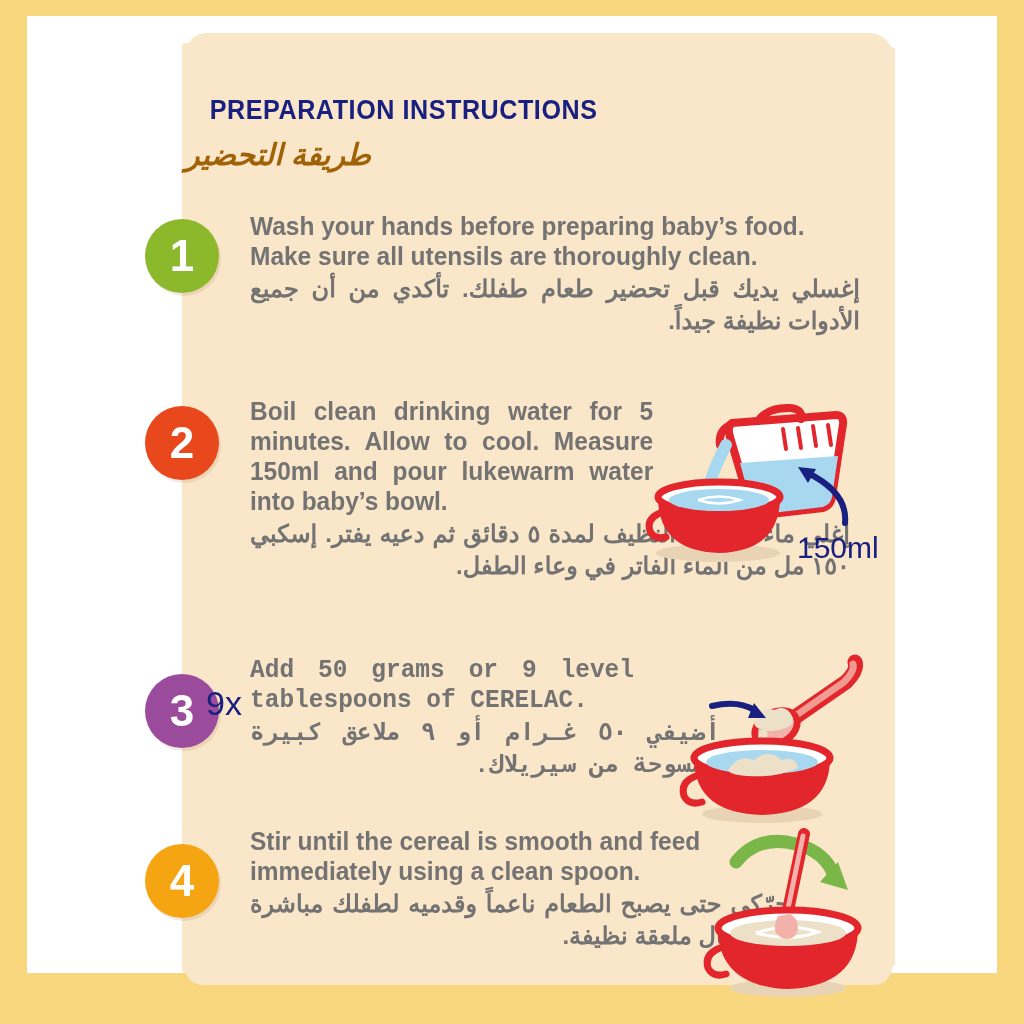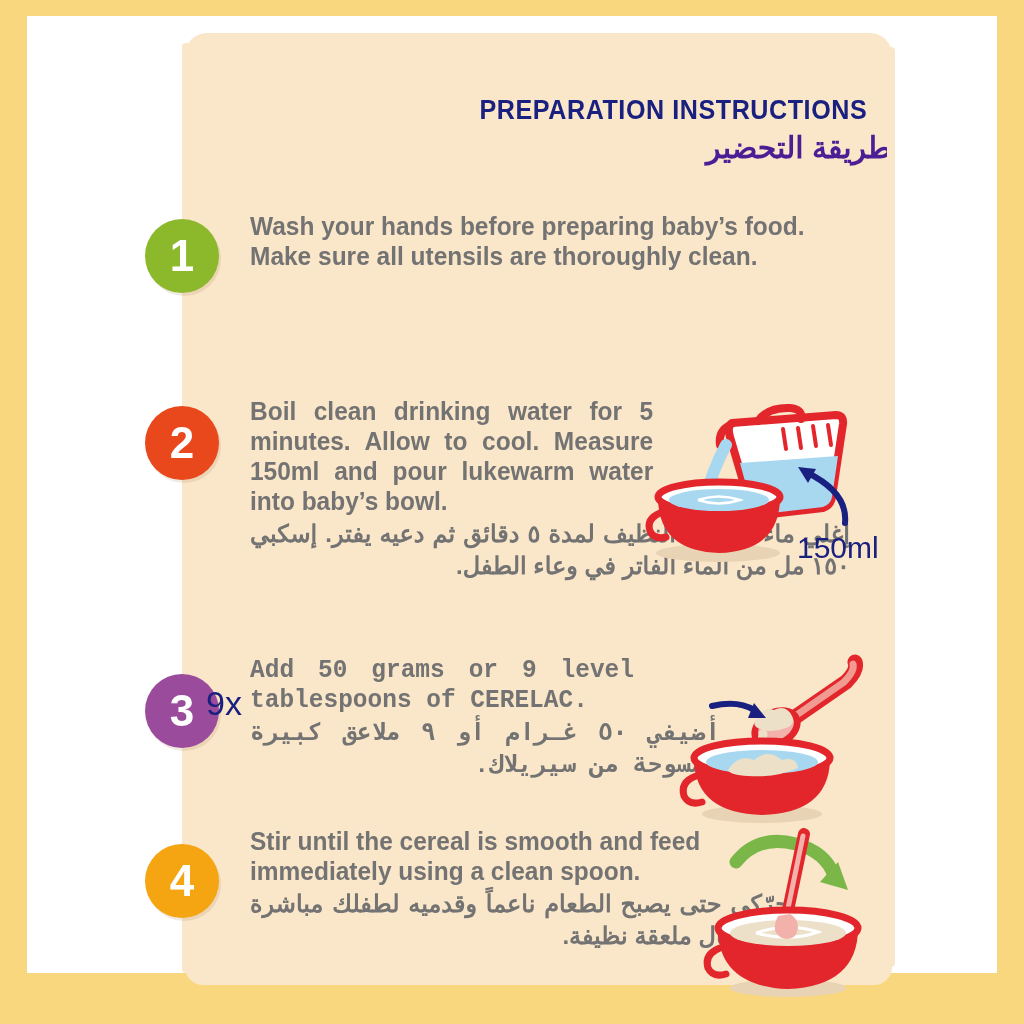--- a/index.html
+++ b/index.html
@@ -40,35 +40,36 @@
   #card:after{
     content:"";
     position:absolute;
     right:-3px;top:14px;
     width:8px;height:920px;
     background:#fae6c8;
     border-radius:4px;
   }
 
   
-  .head-wrap{position:absolute;left:0;top:62px;width:707px;text-align:right;}
+  .head-wrap{position:absolute;left:0;top:62px;width:707px;text-align:left;}
   .title-en{
     color:#1a2080;
     font-weight:bold;
     font-size:27px;
     letter-spacing:.6px;
     font-stretch:condensed;
     transform:scaleX(.93);
   }
   .title-ar{
-    color:#4c1d95;
+    color:#a16207;
     font-weight:bold;
     font-size:30px;
-    margin-top:4px;
+    margin-top:11px;
     direction:rtl;
+    font-style:italic;
   }
 
   
   .step{position:absolute;left:0;width:707px;}
   .badge{
     position:absolute;
     left:-40px;
     width:74px;height:74px;
     border-radius:50%;
     color:#ffffff;
@@ -143,20 +144,21 @@
 
     <div class="head-wrap">
       <div class="title-en">PREPARATION INSTRUCTIONS</div>
       <div class="title-ar">طريقة التحضير</div>
     </div>
 
     <div class="step" id="step1">
       <div class="badge" style="background:#8cb82b">1</div>
       <div class="body">
         <div class="en nojust">Wash your hands before preparing baby’s food. Make sure all utensils are thoroughly clean.</div>
+        <div class="ar">إغسلي يديك قبل تحضير طعام طفلك. تأكدي من أن جميع الأدوات نظيفة جيداً.</div>
       </div>
     </div>
 
     <div class="step" id="step2">
       <div class="badge" style="background:#e8481c">2</div>
       <div class="body">
         <div class="en">Boil clean drinking water for 5 minutes. Allow to cool. Measure 150ml and pour lukewarm water into baby’s bowl.</div>
         <div class="ar">إغلي ماء الشرب النظيف لمدة ٥ دقائق ثم دعيه يفتر. إسكبي ١٥٠ مل من الماء الفاتر في وعاء الطفل.</div>
       </div>
 

